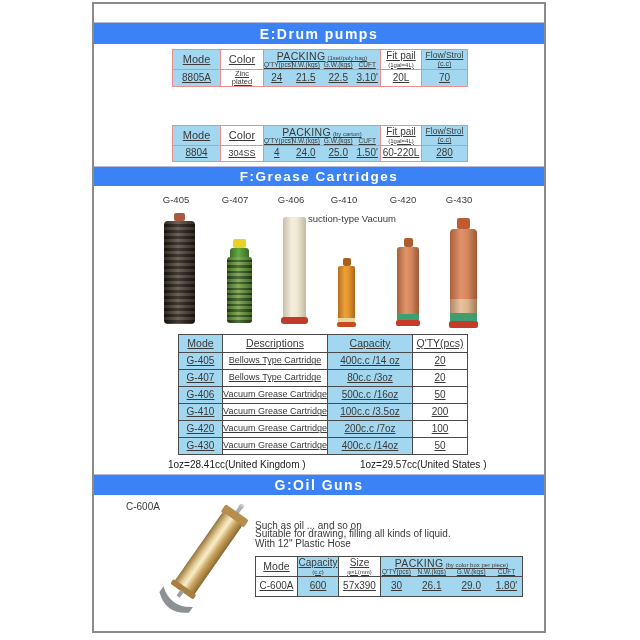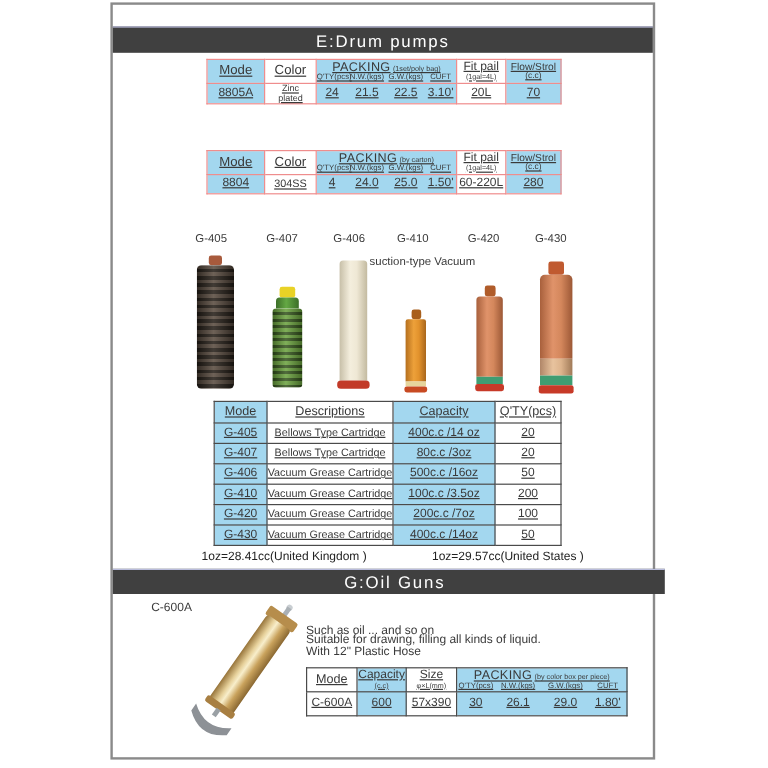--- a/index.html
+++ b/index.html
@@ -1,22 +1,22 @@
 <!DOCTYPE html>
 <html><head>
 <meta charset="utf-8">
 <style>
   html,body{margin:0;padding:0;background:#fff;}
   #canvas{position:relative;width:640px;height:640px;background:#ffffff;overflow:hidden;
           font-family:"Liberation Sans",sans-serif;color:#3a3a3a;}
   .frame{position:absolute;left:92px;top:2px;width:454px;height:631px;
          border:2px solid #8a8a8a;box-sizing:border-box;background:#fff;}
   .abs{position:absolute;}
-  .bar{position:absolute;left:94px;width:450px;height:21px;background:#404040;
-       border-top:1px solid #b9bcdc;color:#fff;font-weight:normal;font-size:14px;
+  .bar{position:absolute;left:94px;width:450px;height:21px;background:#3b82f6;
+       border-top:1px solid #b9bcdc;color:#fff;font-weight:bold;font-size:14px;
        letter-spacing:1.5px;display:flex;align-items:center;justify-content:center;}
   
   table.tbl{border-collapse:collapse;table-layout:fixed;position:absolute;text-decoration:underline;}
   table.tbl td{padding:0;text-align:center;vertical-align:middle;line-height:1.05;background:#fff;}
   table.tbl-e td{border:1px solid #ef8d8d;}
   table.tbl-f td{border:1px solid #4a4a4a;}
   table.tbl-g td{border:1px solid #4a4a4a;}
   td.blue{background:#a3d7ef !important;}
   .hmain{font-size:11px;color:#3a3a3a;}
   .hsmall{font-size:6.5px;color:#3a3a3a;}
@@ -151,20 +151,23 @@
           <span>25.0</span>
           <span>1.50'</span>
         </div>
       </td>
       <td class="cell10">60-220L</td>
       <td class="blue cell10">280</td>
     </tr>
   </tbody>
     </table>
 
+  <div class="bar" style="top:166px;height:19px;font-size:13.5px;">
+    <span>F:Grease Cartridges</span>
+  </div>
 
   <div class="label" style="left:151px;top:194px;">G-405</div>
   <div class="label" style="left:210px;top:194px;">G-407</div>
   <div class="label" style="left:266px;top:194px;">G-406</div>
   <div class="label" style="left:319px;top:194px;">G-410</div>
   <div class="label" style="left:378px;top:194px;">G-420</div>
   <div class="label" style="left:434px;top:194px;">G-430</div>
 
   <div class="note" style="left:308px;top:213px;">suction-type Vacuum</div>
 
@@ -255,21 +258,21 @@
       <td class="cell9">Vacuum Grease Cartridge</td>
       <td class="blue cell10">400c.c /14oz</td>
       <td class="cell10">50</td>
     </tr>
   </tbody>
     </table>
 
   <div class="foot" style="left:168px;top:459px;">1oz=28.41cc(United Kingdom )</div>
   <div class="foot" style="left:360px;top:459px;">1oz=29.57cc(United States )</div>
 
-  <div class="bar" style="top:474px;height:20px;padding-left:10px;">
+  <div class="bar" style="top:474px;height:20px;">
     <span>G:Oil Guns</span>
   </div>
 
   <div class="note" style="left:126px;top:501px;font-size:10px;">C-600A</div>
 
   <svg class="abs" style="left:156px;top:494px;" width="105" height="132" viewBox="0 0 105 132">
     <defs>
       <linearGradient id="goldgrad" x1="0" y1="0" x2="1" y2="0">
         <stop offset="0" stop-color="#97743a"></stop>
         <stop offset="0.3" stop-color="#e6d09a"></stop>

